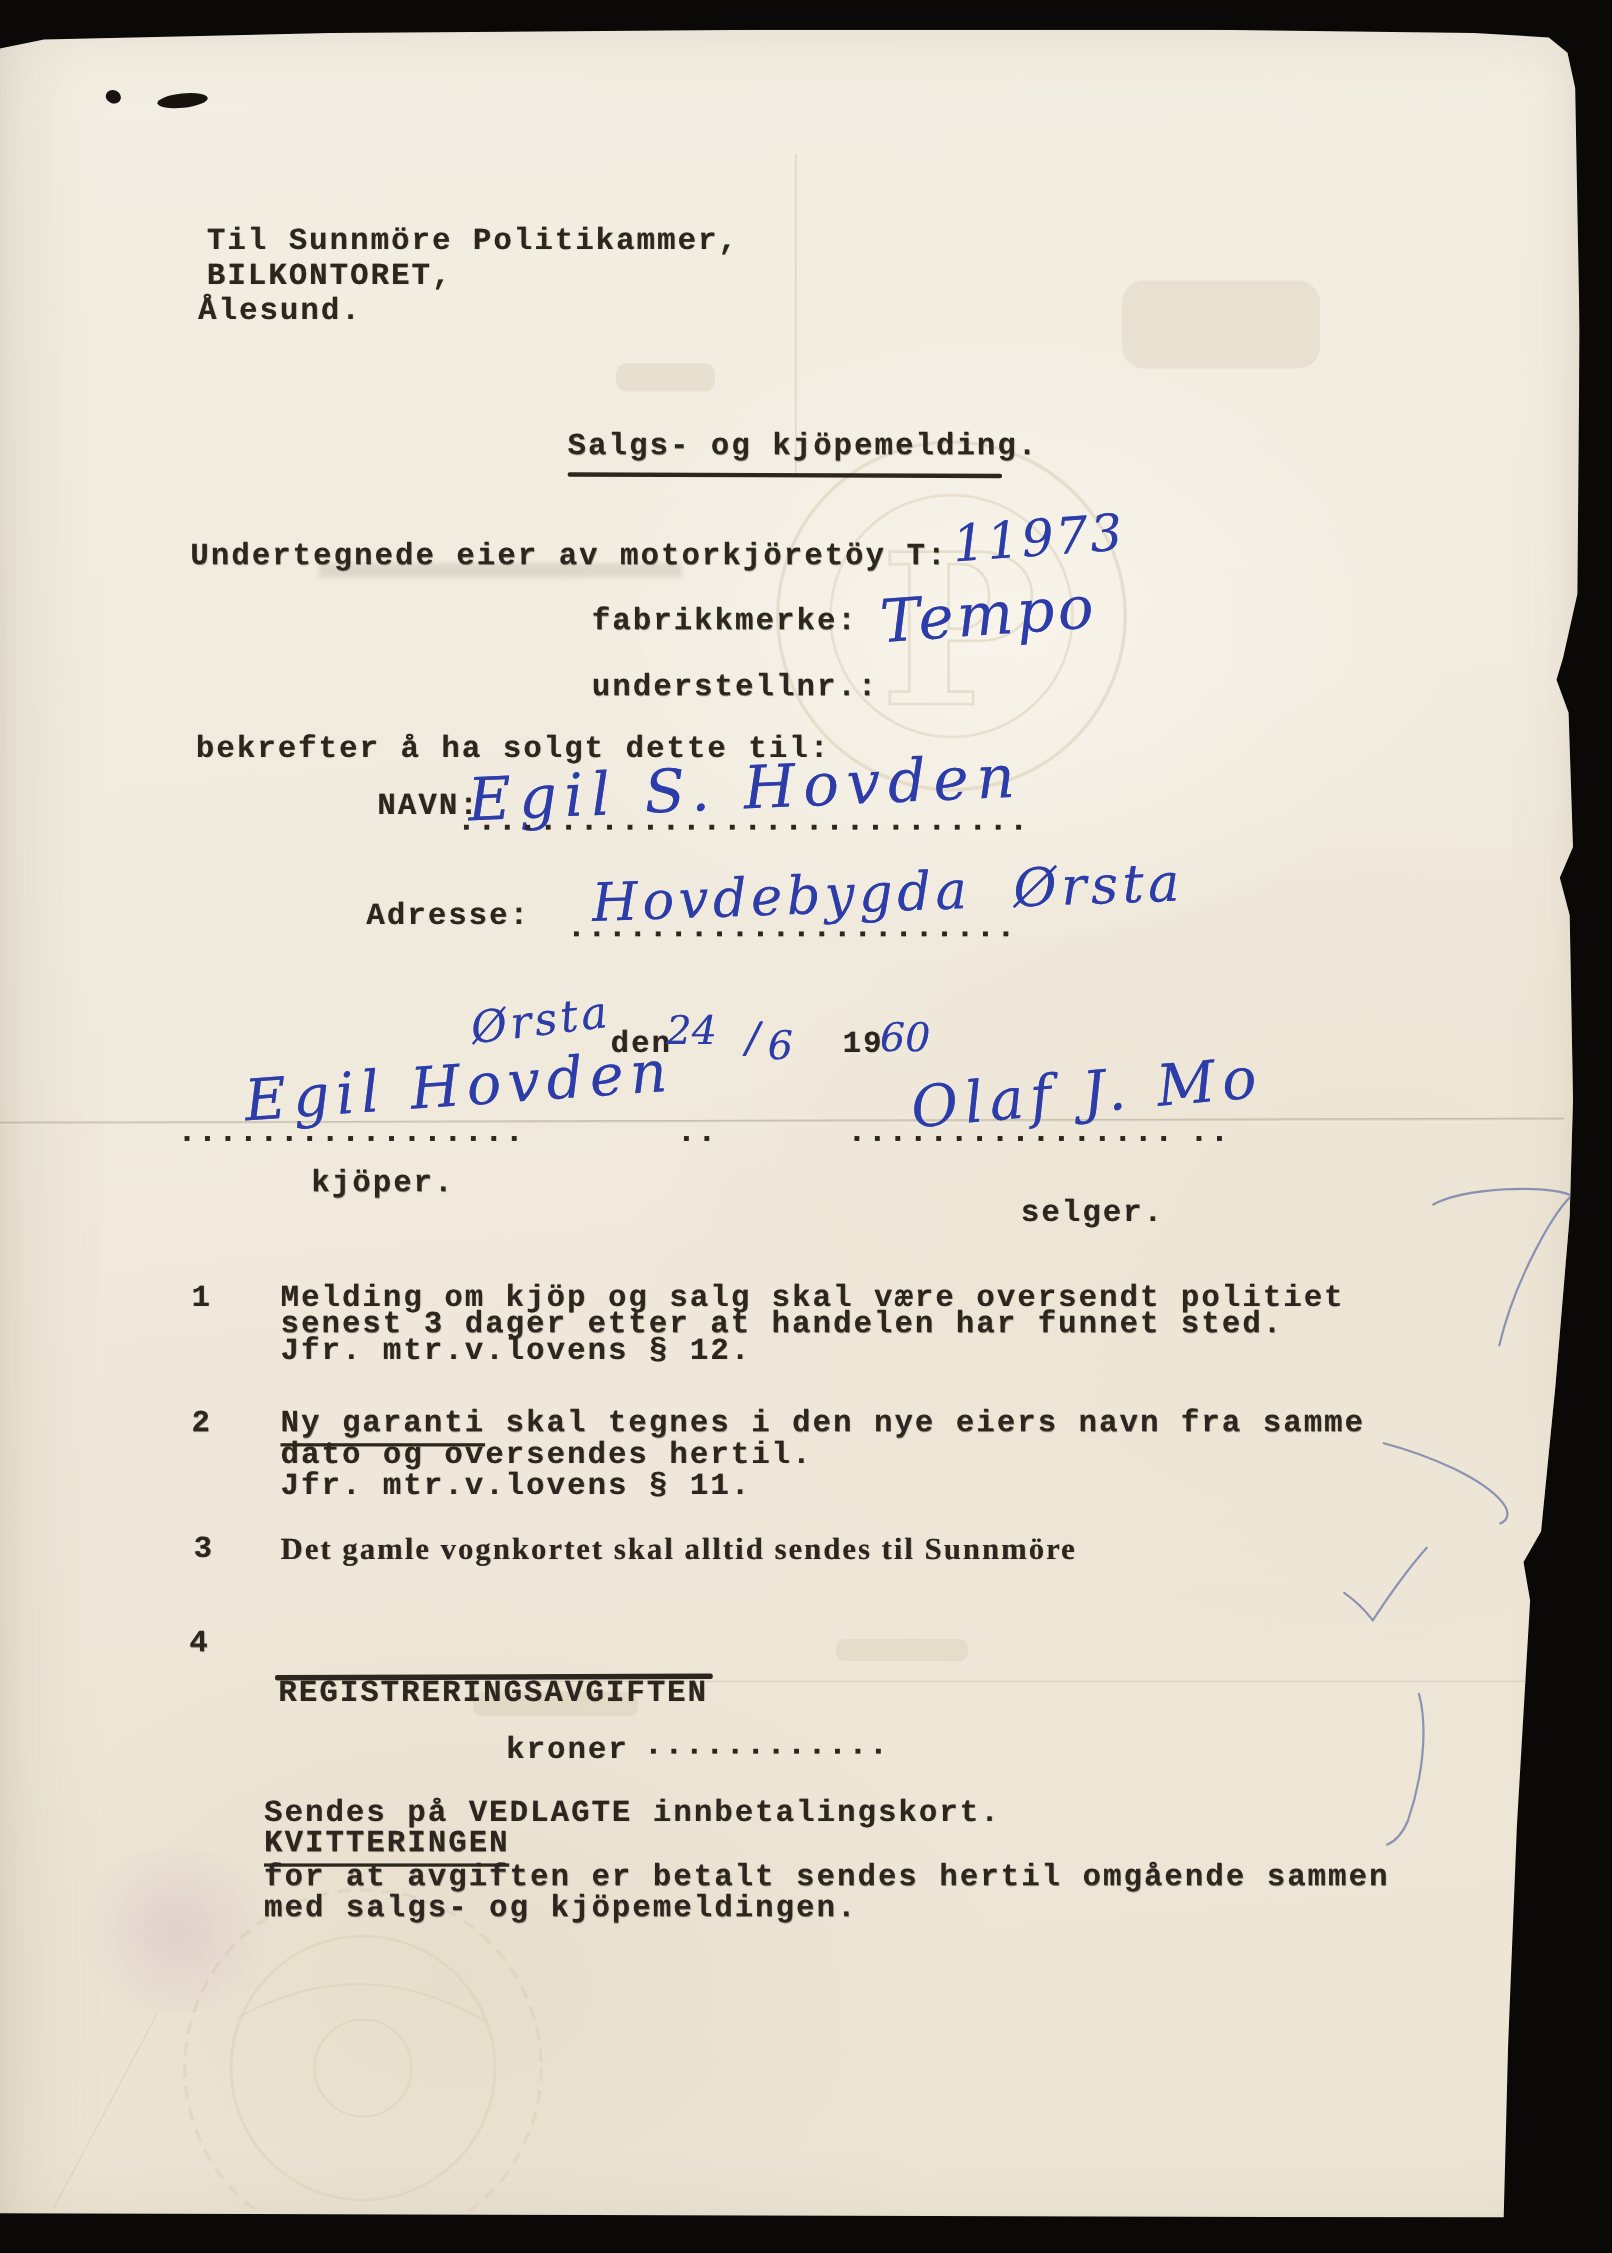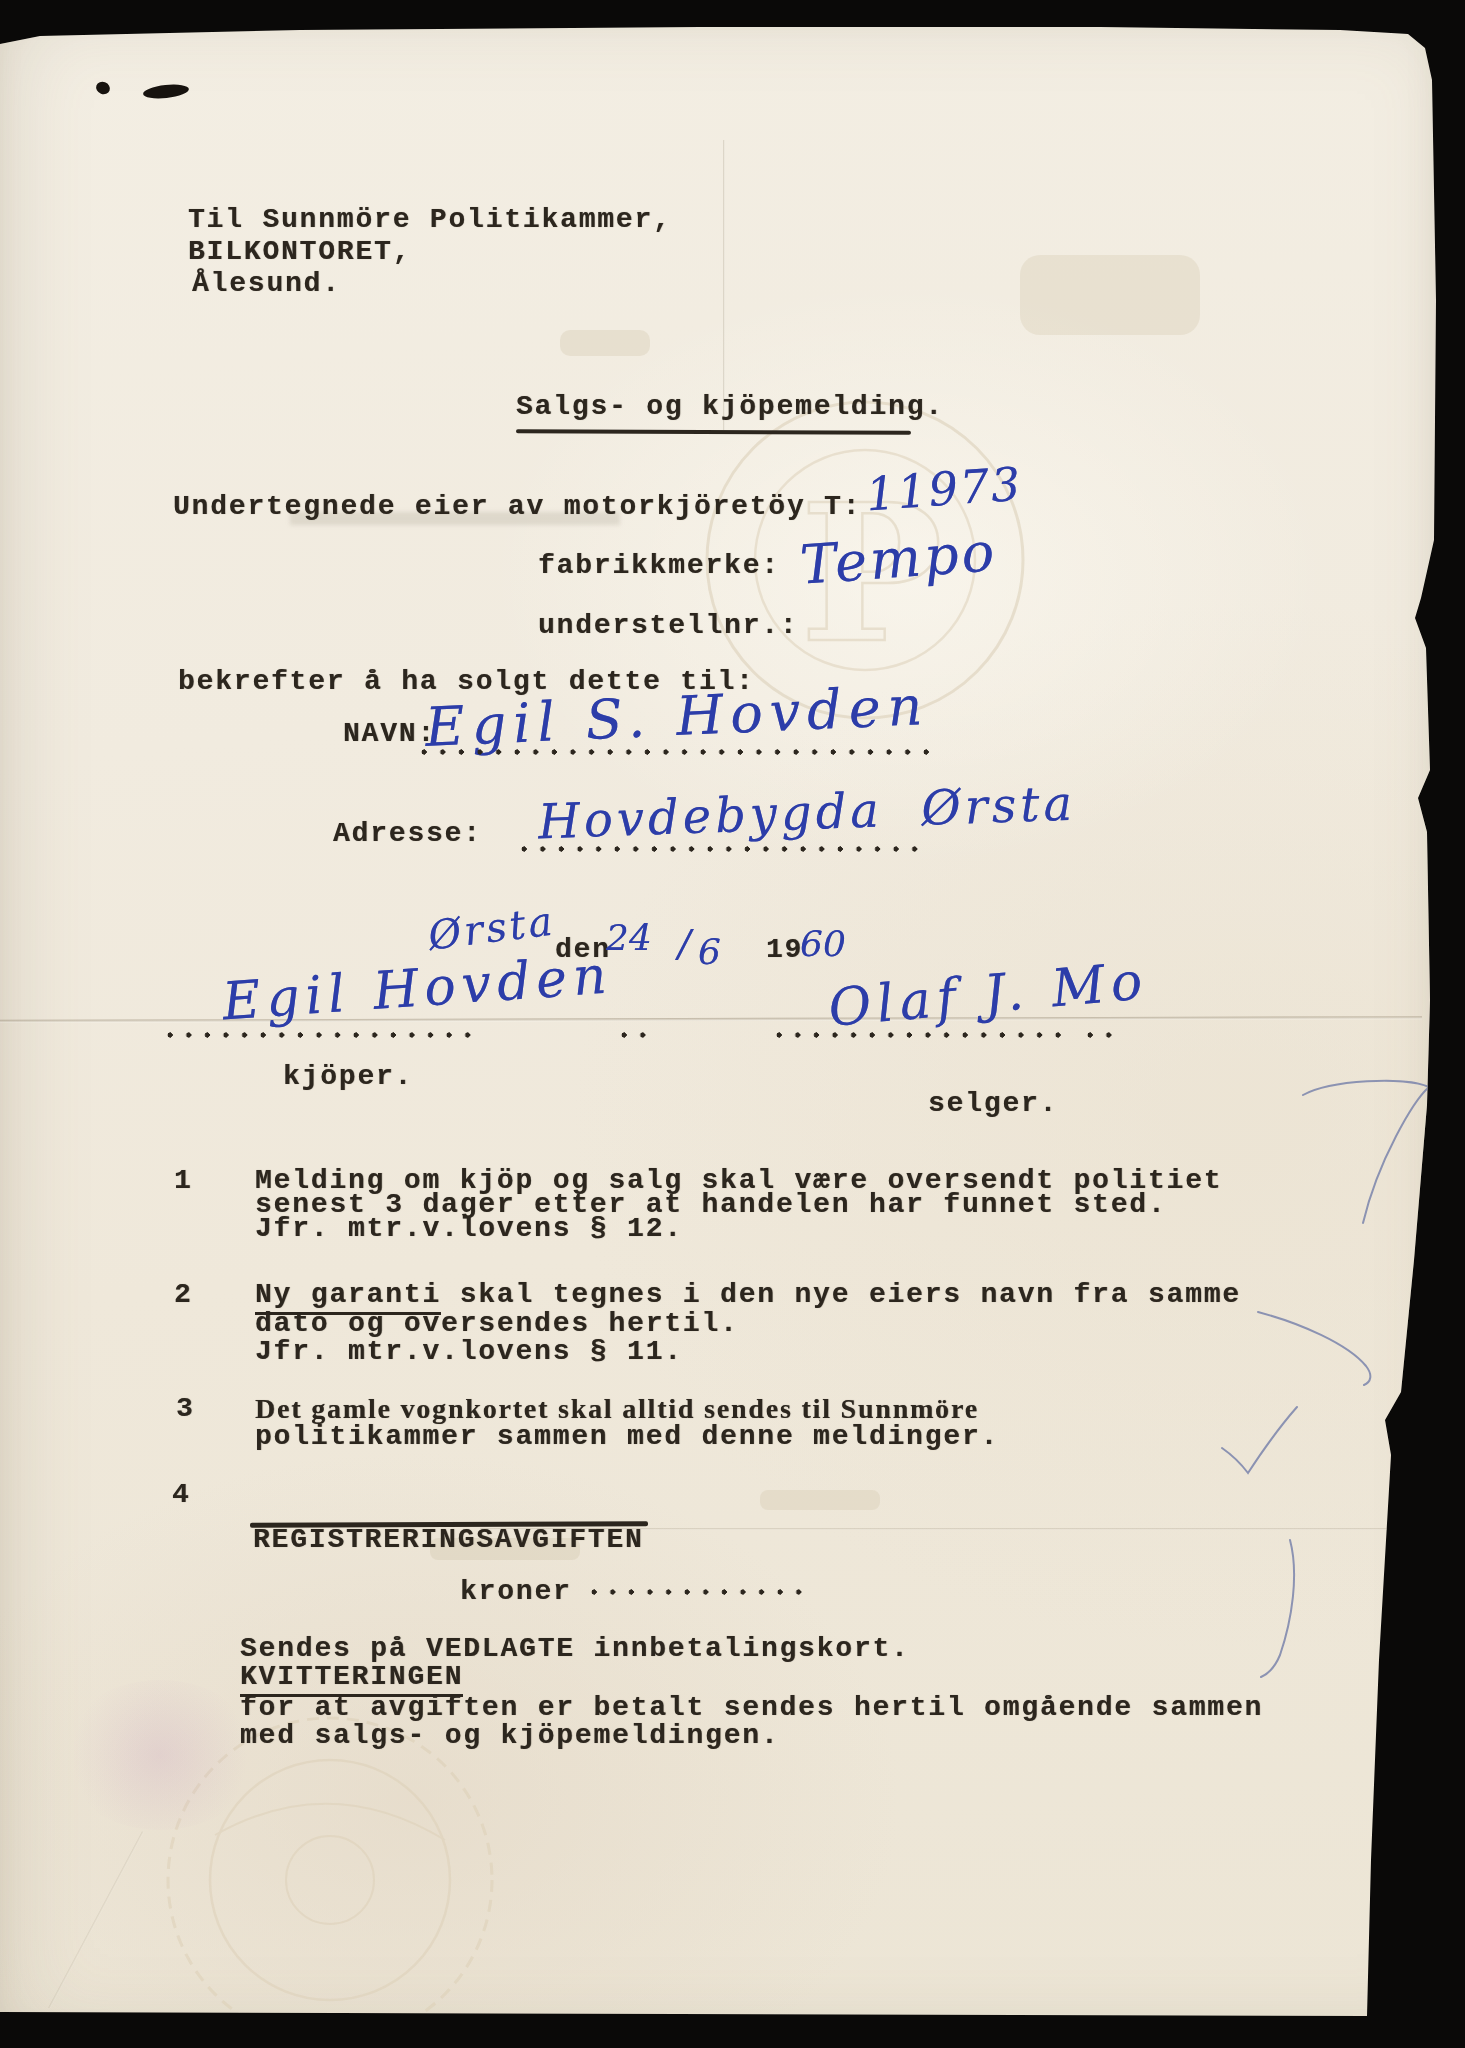--- a/index.html
+++ b/index.html
@@ -77,21 +77,21 @@
     <div class="vcrease" style="left:95px;top:1820px;width:2px;height:200px;transform:rotate(28deg);opacity:.6;"></div>
     <div style="position:absolute;left:290px;top:512px;width:330px;height:13px;background:rgba(120,110,95,.16);filter:blur(2px);"></div>
     <div style="position:absolute;left:60px;top:1680px;width:200px;height:150px;border-radius:50%;
                 background:radial-gradient(circle,rgba(190,140,185,.20),rgba(190,140,185,0) 70%);"></div>
 
     <div class="smudge" style="left:143px;top:85px;width:46px;height:13px;transform:rotate(-6deg);"></div>
     <div class="smudge" style="left:96px;top:82px;width:14px;height:12px;transform:rotate(20deg);"></div>
 
     <div class="t" style="left:188px;top:206px;">Til Sunnmöre Politikammer,</div>
     <div class="t" style="left:188px;top:238px;">BILKONTORET,</div>
-    <div class="t" style="left:192px;top:270px;">Ålesund.</div>
+    <div class="t" style="left:180px;top:270px;">Ålesund.</div>
 
     <div class="t" style="left:516px;top:393px;">Salgs- og kjöpemelding.</div>
     <div class="rule" style="left:516px;top:430px;width:395px;height:3.5px;transform:rotate(0.2deg);"></div>
 
     <div class="t" style="left:173px;top:493px;">Undertegnede eier av motorkjöretöy T:</div>
     <div class="hand" style="left:866px;top:466px;font-size:46px;letter-spacing:2px;transform:rotate(-4deg);">11973</div>
 
     <div class="t" style="left:538px;top:552px;">fabrikkmerke:</div>
     <div class="hand" style="left:800px;top:532px;font-size:54px;letter-spacing:3px;transform:rotate(-4deg);">Tempo</div>
 
@@ -130,21 +130,20 @@
     <div class="t" style="left:255px;top:1191px;">senest 3 dager etter at handelen har funnet sted.</div>
     <div class="t" style="left:255px;top:1215px;">Jfr. mtr.v.lovens § 12.</div>
 
     <div class="t" style="left:174px;top:1281px;">2</div>
     <div class="t" style="left:255px;top:1281px;"><span class="u">Ny garanti</span><span style="margin-left:18.6px;">skal tegnes i den nye eiers navn fra samme</span></div>
     <div class="t" style="left:255px;top:1310px;">dato og oversendes hertil.</div>
     <div class="t" style="left:255px;top:1338px;">Jfr. mtr.v.lovens § 11.</div>
 
     <div class="t" style="left:176px;top:1395px;">3</div>
     <div class="t" style="left:255px;top:1395px;font-family:Liberation Serif, serif;">Det gamle vognkortet skal alltid sendes til Sunnmöre</div>
-    <div class="t" style="left:255px;top:1423px;">politikammer sammen med denne meldinger.</div>
 
     <div class="t" style="left:172px;top:1481px;">4</div>
     <div class="t" style="left:253px;top:1485px;margin-top:41px;">REGISTRERINGSAVGIFTEN</div>
     <div class="rule" style="left:250px;top:1522px;width:398px;height:4.5px;transform:rotate(-0.2deg);"></div>
 
     <div class="t" style="left:460px;top:1578px;">kroner</div>
     <div class="dots" style="left:590px;top:1588px;width:220px;"></div>
 
     <div class="t" style="left:240px;top:1635px;">Sendes på VEDLAGTE innbetalingskort.</div>
     <div class="t" style="left:240px;top:1663px;"><span class="u">KVITTERINGEN</span></div>

